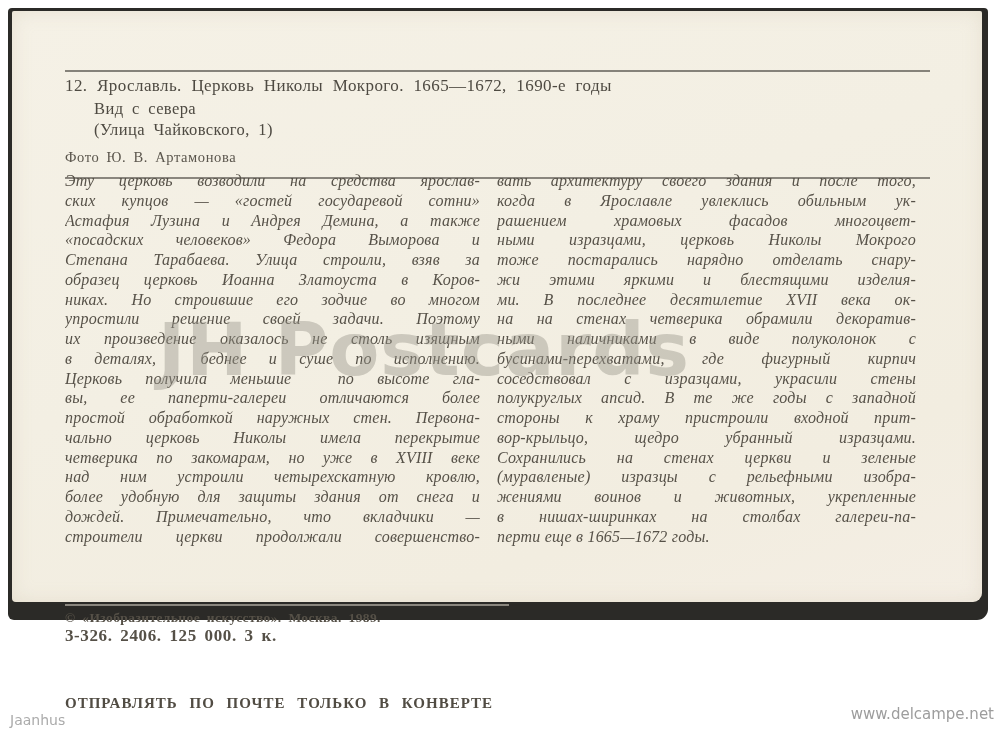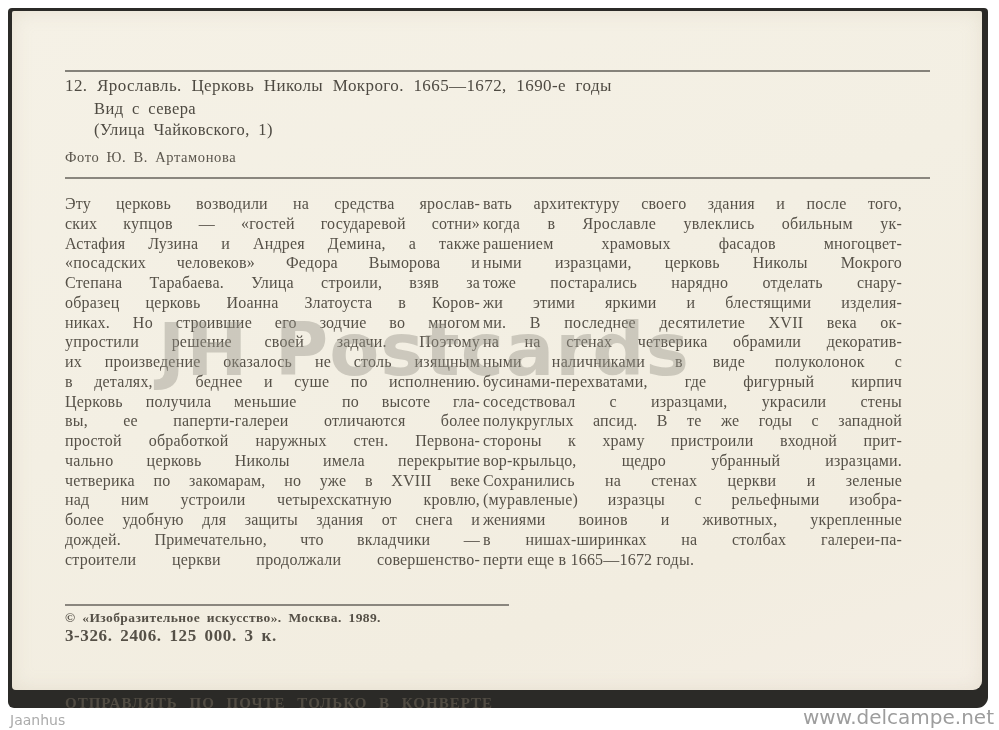--- a/index.html
+++ b/index.html
@@ -1,47 +1,47 @@
 <!DOCTYPE html>
 <html><head>
 <meta charset="utf-8">
 <style>
   html,body{margin:0;padding:0;background:#ffffff;}
   #stage{position:relative;width:999px;height:730px;background:#ffffff;overflow:hidden;
          font-family:"Liberation Serif","DejaVu Serif",serif;}
   
-  .scan-frame{position:absolute;left:8px;top:8px;width:980px;height:700px;box-sizing:border-box;
+  .scan-frame{position:absolute;left:8px;top:8px;width:980px;height:612px;box-sizing:border-box;
               background:#2b2a27;border-radius:4px 4px 11px 6px;padding:3px 6px 18px 4px;}
   .paper{position:relative;width:100%;height:100%;box-sizing:border-box;
          background:linear-gradient(160deg,#f5f1e6 0%,#f3efe3 45%,#f2ede0 78%,#f4eee4 100%);
          border-radius:2px 2px 9px 4px;
          box-shadow:inset 0 0 18px rgba(205,195,175,0.35);}
   .ink{color:#544f46;}
   .rule{position:absolute;height:2px;background:#85827a;}
   .rule-thin{position:absolute;height:1.5px;background:#8a867e;}
   .pc-title{position:absolute;left:53px;top:65px;font-size:17px;letter-spacing:0.4px;word-spacing:5px;color:#4e4a42;}
   .pc-sub{position:absolute;left:53px;font-size:16.5px;letter-spacing:0.4px;word-spacing:4px;color:#4e4a42;margin-left:29px;}
   .pc-credit{position:absolute;left:53px;top:138px;font-size:14.5px;letter-spacing:0.6px;word-spacing:3px;color:#5a554c;}
-  .columns{position:absolute;left:53px;top:183px;width:851px;display:flex;gap:3px;}
+  .columns{position:absolute;left:53px;top:160px;width:851px;display:flex;gap:17px;font-style:italic;}
   .col{box-sizing:border-box;}
   .col-left{width:415px;}
   .col-right{width:419px;}
   .text-line{font-size:16px;line-height:19.75px;height:19.75px;overflow:hidden;
              text-align:justify;text-align-last:justify;letter-spacing:0.2px;color:#565148;white-space:nowrap;
              text-align:justify;}
   .text-line{white-space:normal;}
   .text-line.flush{text-align-last:left;}
   .imprint1{position:absolute;left:53px;top:599px;font-size:13.5px;font-weight:700;letter-spacing:0.4px;word-spacing:3px;color:#555047;}
   .imprint2{position:absolute;left:53px;top:615px;font-size:17px;font-weight:700;letter-spacing:0.6px;word-spacing:3px;color:#555047;}
   .notice{position:absolute;left:53px;top:640px;font-size:15px;font-weight:700;letter-spacing:1px;word-spacing:7px;color:#514c43;margin-top:44px;}
   .wm{position:absolute;left:146px;top:296px;font-family:"DejaVu Sans","Liberation Sans",sans-serif;
       font-weight:700;font-size:73px;letter-spacing:1px;color:#979489;opacity:0.42;pointer-events:none;}
   .site-mark{position:absolute;font-family:"DejaVu Sans","Liberation Sans",sans-serif;color:#a2a2a2;}
   .seller{left:10px;top:712px;font-size:14px;color:#ababab;text-align:center;}
-  .delcampe{right:5px;top:705px;font-size:20px;color:#9d9d9d;}
+  .delcampe{right:5px;top:705px;font-size:15px;color:#9d9d9d;}
 </style>
 </head>
 <body>
 
 <div id="stage">
 
   <div class="scan-frame">
     <div class="paper">
 
       <div class="rule" style="left:53px;top:59px;width:865px;"></div>

